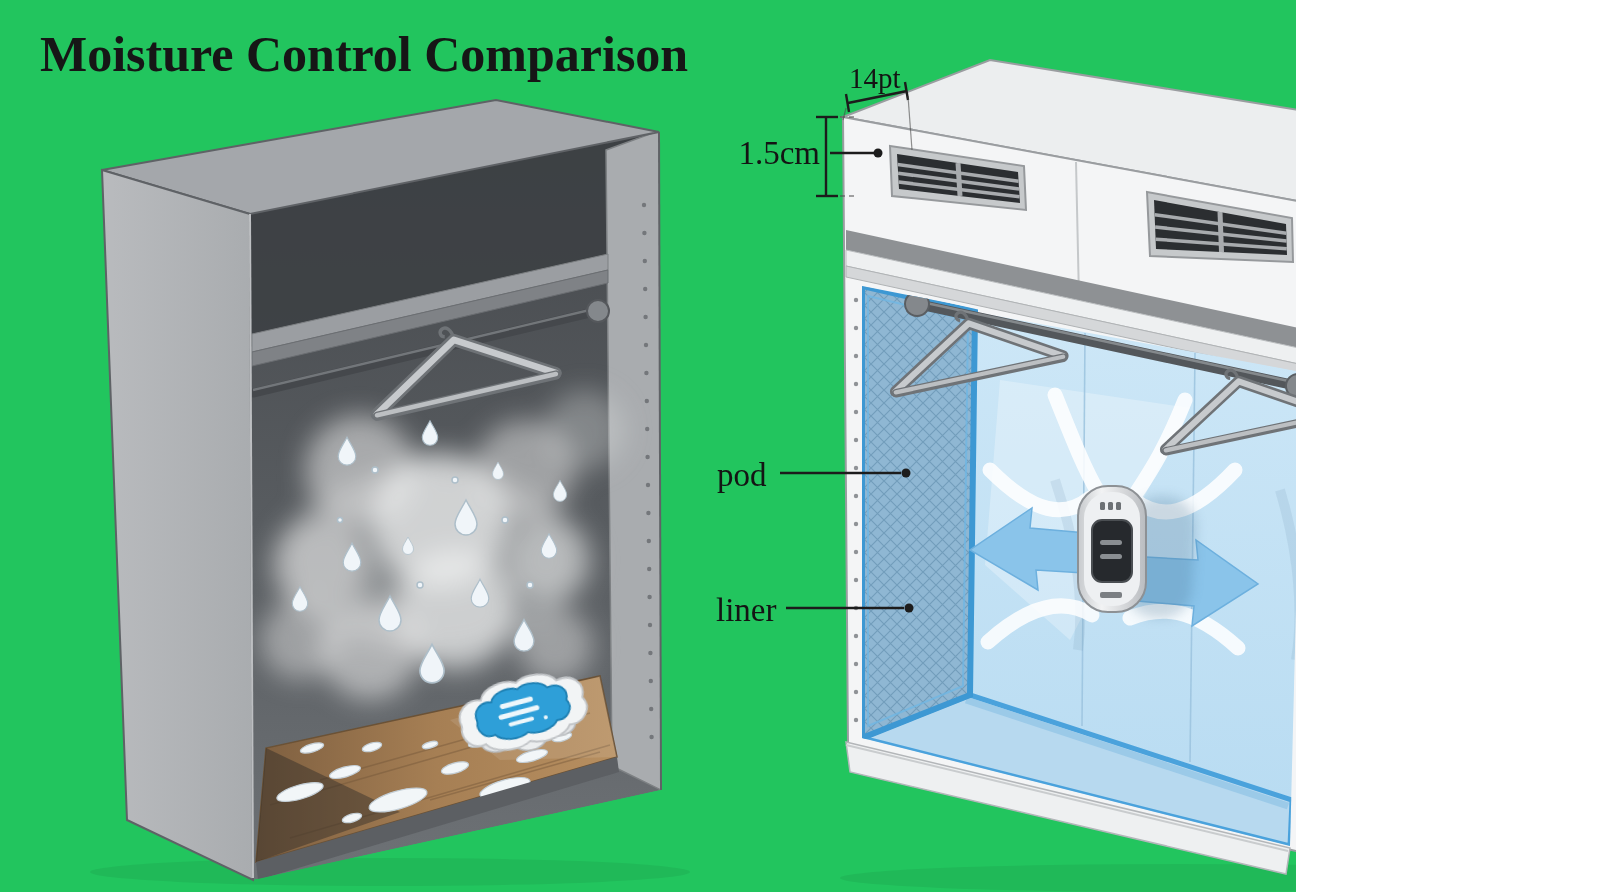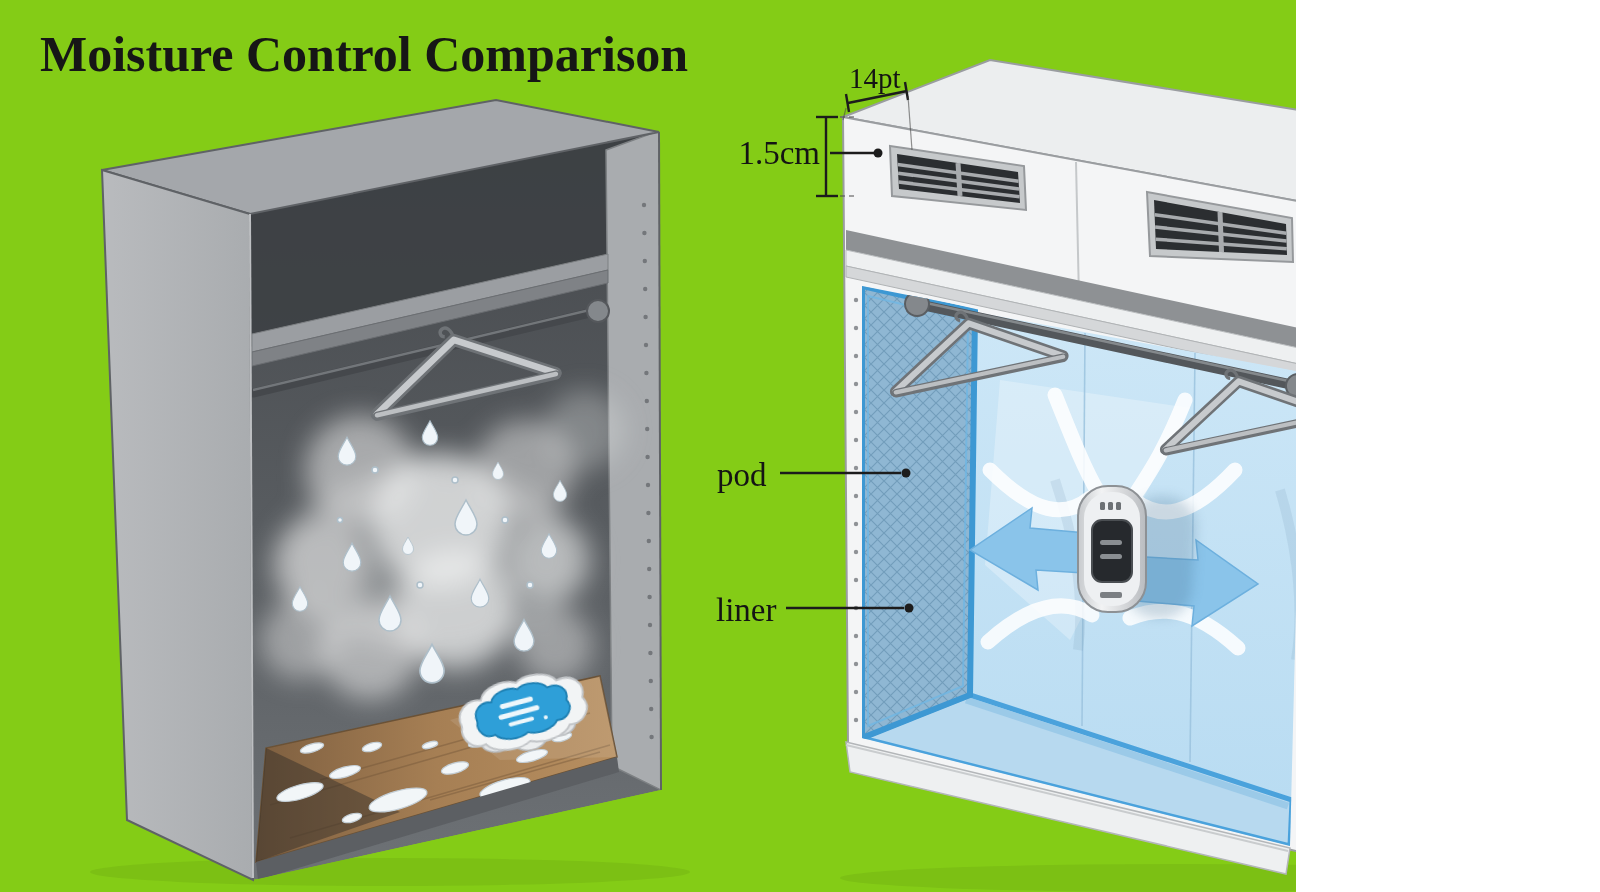--- a/index.html
+++ b/index.html
@@ -1,16 +1,16 @@
 <!DOCTYPE html>
 <html><head>
 <meta charset="utf-8">
 <style>
   html,body{margin:0;padding:0;background:#ffffff;}
-  .canvas{position:relative;width:1296px;height:892px;background:#84cc16;overflow:hidden;
+  .canvas{position:relative;width:1296px;height:892px;background:#22c55e;overflow:hidden;
           font-family:"Liberation Serif", serif;text-decoration:underline;}
   svg{display:block;}
   .title-text{font-family:"Liberation Serif",serif;font-size:50px;font-weight:600;fill:#161616;}
   .anno-text{font-family:"Liberation Serif",serif;fill:#141414;}
   .anno-line{stroke:#1c1c1c;stroke-width:2.4;fill:none;}
   .anno-thin{stroke:#4a4a4a;stroke-width:1.2;fill:none;}
   .outline{stroke:#5f6266;stroke-width:2;fill:none;}
 </style>
 </head>
 <body>

